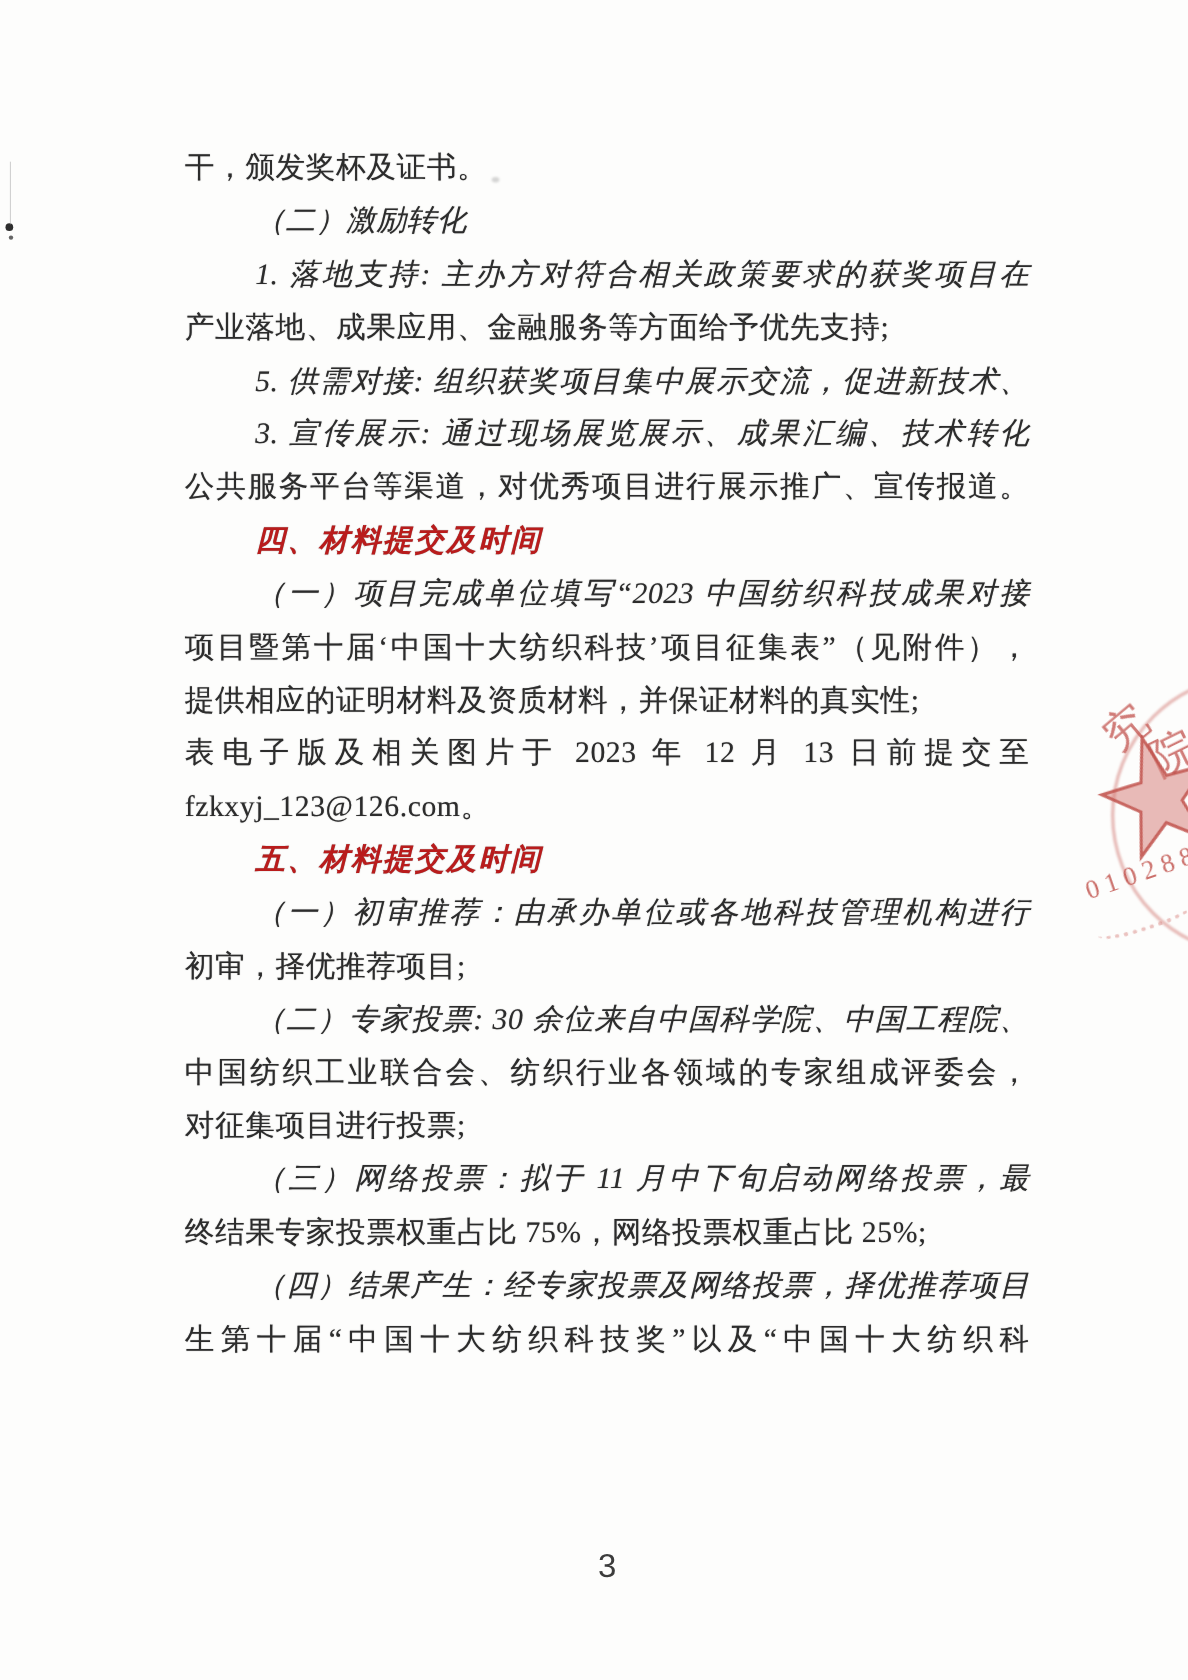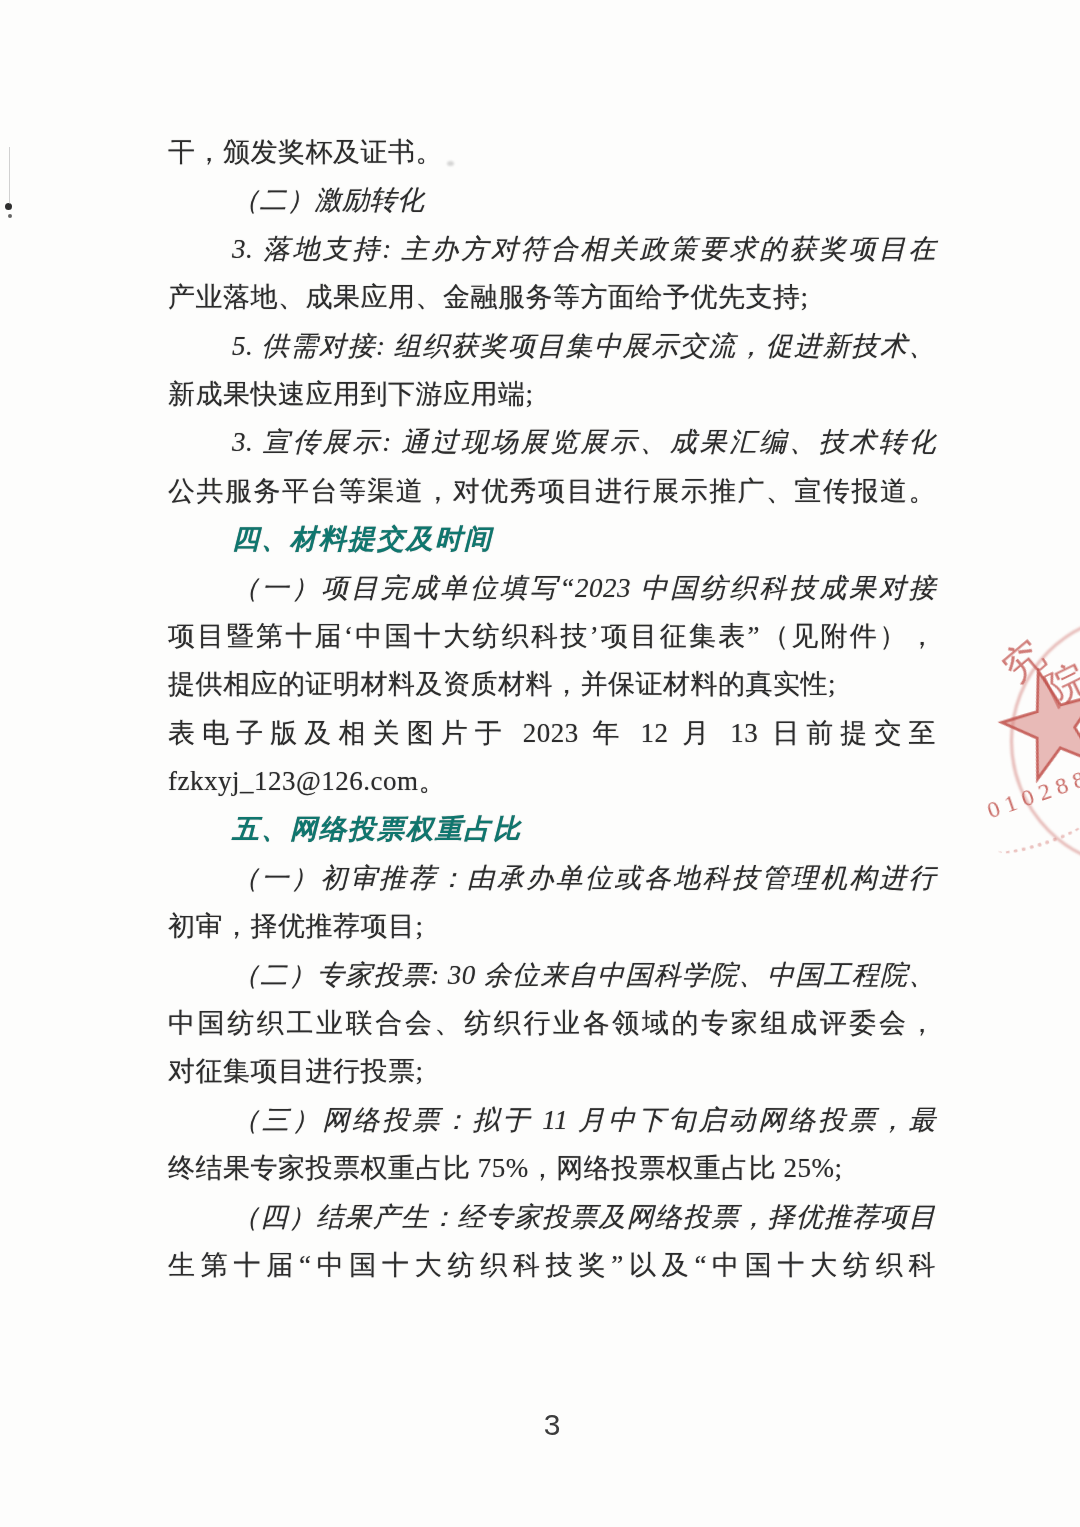--- a/index.html
+++ b/index.html
@@ -33,21 +33,21 @@
   }
   .ind { text-indent: 64px; font-style: italic; }
   .j {
     text-align: justify;
     text-align-last: justify;
     -moz-text-align-last: justify;
   }
   .h {
     font-family: "Liberation Sans", sans-serif;
     font-weight: 700;
-    color: #0f766e;
+    color: #b91c1c;
     letter-spacing: 2px;
   }
   .latin { letter-spacing: 0.5px; }
   
   .pageno {
     position: absolute;
     left: 0; right: 0; top: 1408px;
     text-align: center;
     transform: translateX(12px);
     font-family: "Liberation Sans", sans-serif;
@@ -114,33 +114,32 @@
   }
 </style>
 </head>
 <body>
 
 <div class="page">
 
   <div class="textflow">
     <div class="line">干，颁发奖杯及证书。</div>
     <div class="line ind">（二）激励转化</div>
-    <div class="line ind j">3. 落地支持: 主办方对符合相关政策要求的获奖项目在</div>
+    <div class="line ind j">1. 落地支持: 主办方对符合相关政策要求的获奖项目在</div>
     <div class="line">产业落地、成果应用、金融服务等方面给予优先支持;</div>
     <div class="line ind j">5. 供需对接: 组织获奖项目集中展示交流，促进新技术、</div>
-    <div class="line">新成果快速应用到下游应用端;</div>
     <div class="line ind j">3. 宣传展示: 通过现场展览展示、成果汇编、技术转化</div>
     <div class="line j">公共服务平台等渠道，对优秀项目进行展示推广、宣传报道。</div>
     <div class="line ind h">四、材料提交及时间</div>
     <div class="line ind j">（一）项目完成单位填写“2023 中国纺织科技成果对接</div>
     <div class="line j">项目暨第十届‘中国十大纺织科技’项目征集表”（见附件），</div>
     <div class="line">提供相应的证明材料及资质材料，并保证材料的真实性;</div>
     <div class="line j">表电子版及相关图片于 2023 年 12 月 13 日前提交至</div>
     <div class="line latin">fzkxyj_123@126.com。</div>
-    <div class="line ind h">五、网络投票权重占比</div>
+    <div class="line ind h">五、材料提交及时间</div>
     <div class="line ind j">（一）初审推荐：由承办单位或各地科技管理机构进行</div>
     <div class="line">初审，择优推荐项目;</div>
     <div class="line ind j">（二）专家投票: 30 余位来自中国科学院、中国工程院、</div>
     <div class="line j">中国纺织工业联合会、纺织行业各领域的专家组成评委会，</div>
     <div class="line">对征集项目进行投票;</div>
     <div class="line ind j">（三）网络投票：拟于 11 月中下旬启动网络投票，最</div>
     <div class="line">终结果专家投票权重占比 75%，网络投票权重占比 25%;</div>
     <div class="line ind j">（四）结果产生：经专家投票及网络投票，择优推荐项目</div>
     <div class="line j">生第十届“中国十大纺织科技奖”以及“中国十大纺织科</div>
   </div>

